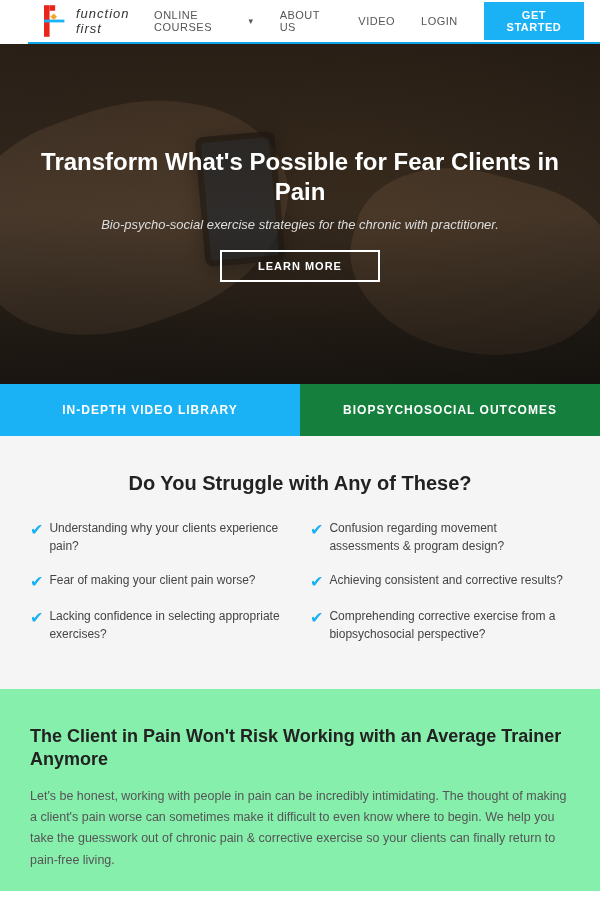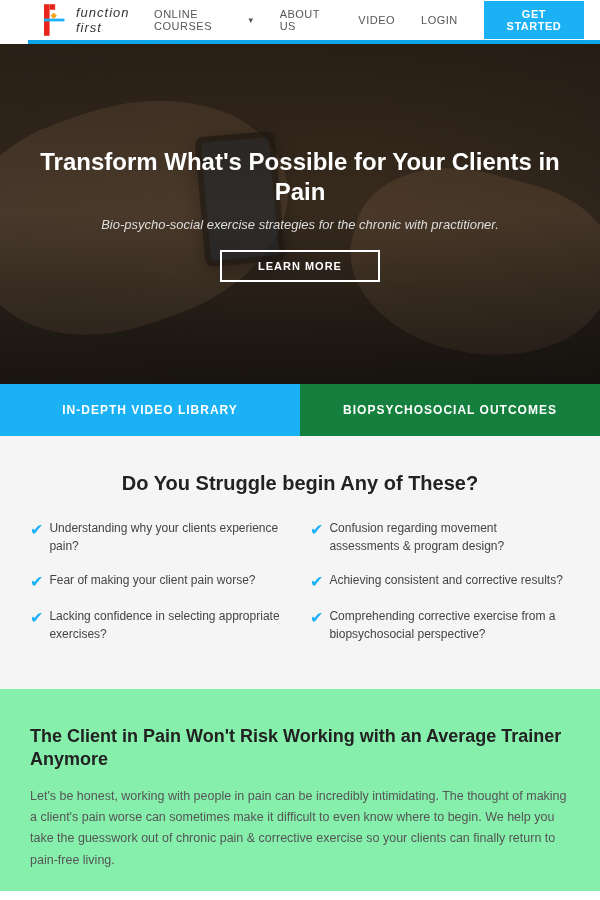--- a/index.html
+++ b/index.html
@@ -2,21 +2,21 @@
 <html><head>
   <meta charset="utf-8">
   <style>
     * { margin: 0; padding: 0; box-sizing: border-box; }
     body { font-family: Arial, sans-serif; width: 600px; overflow-x: hidden; background: #fff; }
 
     
     nav {
       display: flex; align-items: center; justify-content: space-between;
       padding: 0 16px; height: 44px; background: #fff;
-      border-bottom: 4px solid #0ea5e9;
+      border-bottom: 2px solid #0ea5e9;
       margin-left: 28px;
     }
     .nav-logo { display: flex; align-items: center; gap: 6px; cursor: pointer; }
     .logo-icon { width: 28px; height: 34px; }
     .logo-text { font-style: italic; font-size: 13px; color: #333; letter-spacing: 1px; }
     .nav-links { display: flex; align-items: center; gap: 26px; }
     .nav-link { font-size: 11px; color: #555; text-decoration: none; cursor: pointer; letter-spacing: 0.5px; }
     .nav-link.courses { display: flex; align-items: center; gap: 3px; }
     .nav-caret { font-size: 9px; }
     .nav-btn-get-started {
@@ -121,37 +121,37 @@
 
 <section class="hero">
   <div class="hero-bg"></div>
   <div class="hand1 hand-sim"></div>
   <div class="hand2 hand-sim"></div>
   <div class="phone-sim">
     <div class="phone-screen"></div>
   </div>
   <div class="hero-overlay"></div>
   <div class="hero-content">
-    <h1 class="hero-title">Transform What's Possible for Your Clients in Pain</h1>
+    <h1 class="hero-title">Transform What's Possible for Fear Clients in Pain</h1>
     <p class="hero-subtitle">Bio-psycho-social exercise strategies for the chronic with practitioner.</p>
     <button class="hero-btn">LEARN MORE</button>
   </div>
 </section>
 
 <div class="feature-tabs">
   <div class="feature-tab tab-blue">
     <span>IN-DEPTH VIDEO LIBRARY</span>
   </div>
   <div class="feature-tab tab-dark-blue">
     <span>BIOPSYCHOSOCIAL OUTCOMES</span>
   </div>
 </div>
 
 <section class="struggle-section">
-  <h2 class="struggle-title">Do You Struggle begin Any of These?</h2>
+  <h2 class="struggle-title">Do You Struggle with Any of These?</h2>
   <div class="struggle-grid">
     <div class="struggle-item">
       <span class="check-icon">✔</span>
       <span class="struggle-text">Understanding why your clients experience pain?</span>
     </div>
     <div class="struggle-item">
       <span class="check-icon">✔</span>
       <span class="struggle-text">Confusion regarding movement assessments &amp; program design?</span>
     </div>
     <div class="struggle-item">

